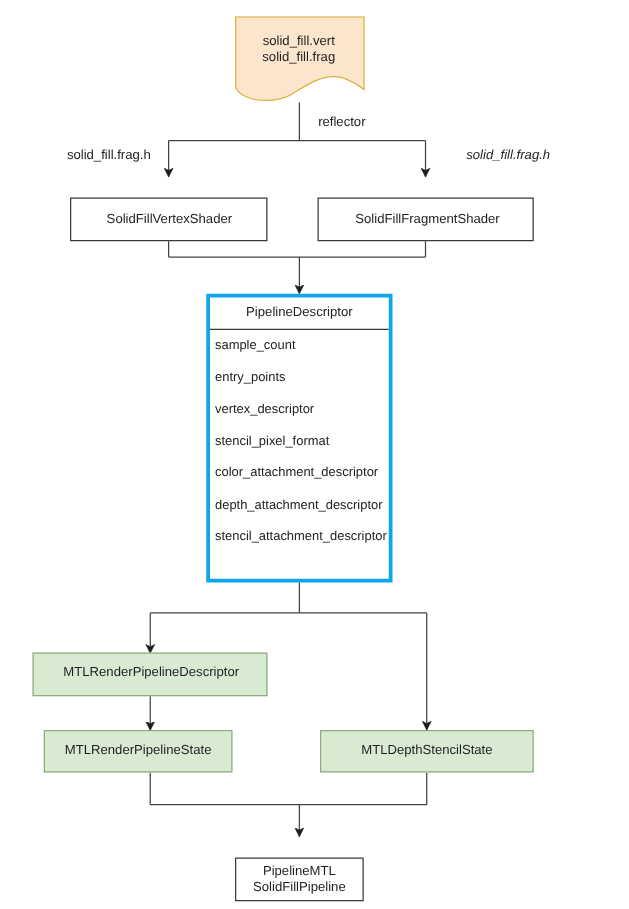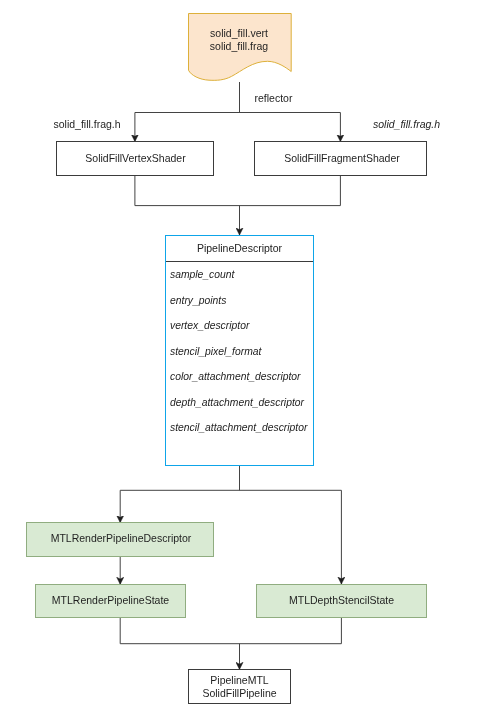--- a/index.html
+++ b/index.html
@@ -5,27 +5,27 @@
 <style>
   html,body{margin:0;padding:0;background:#ffffff;}
   body{width:503px;height:727px;overflow:hidden;
        font-family:"Liberation Sans",sans-serif;color:#222222;
        -webkit-font-smoothing:antialiased;}
   #canvas{position:relative;width:503px;height:727px;will-change:opacity;}
   svg#wires{position:absolute;left:0;top:0;width:503px;height:727px;}
   .node{position:absolute;box-sizing:border-box;display:flex;
         align-items:center;justify-content:center;text-align:center;}
   .node .label{font-size:10.5px;line-height:13px;color:#1f1f1f;will-change:opacity;}
-  .rectnode{border:1px solid #3b3b3b;background:#ffffff;}
+  .rectnode{border:1px solid #3b3b3b;background:#ffffff;margin-top:17px;}
   .greennode{border:1px solid #90ad80;background:#d9ead3;}
   .edgelabel{position:absolute;font-size:10.5px;color:#242424;white-space:nowrap;will-change:opacity;}
-  .uml{position:absolute;box-sizing:border-box;border:1px solid #0ea5e9;background:#ffffff;}
+  .uml{position:absolute;box-sizing:border-box;border:3px solid #0ea5e9;background:#ffffff;}
   .uml .uml-title{box-sizing:border-box;display:flex;align-items:center;
      justify-content:center;border-bottom:1px solid #3b3b3b;font-size:10.5px;will-change:opacity;}
-  .uml .uml-body{box-sizing:border-box;height:204px;font-style:italic;}
+  .uml .uml-body{box-sizing:border-box;height:204px;}
   .uml .uml-row{box-sizing:border-box;display:flex;align-items:center;
      height:25.5px;font-size:10.35px;padding-left:4px;will-change:opacity;}
   .italic{}
 
   .docnode{position:absolute;left:188px;top:13px;width:104px;height:68px;}
   .docnode svg{position:absolute;left:0;top:0;}
   .doctext{position:absolute;left:-1px;top:0;width:104px;text-align:center;
            padding-top:14px;font-size:10.5px;line-height:12.8px;color:#1f1f1f;will-change:opacity;}
 
   #lbl-reflector{left:254.5px;top:92px;}

